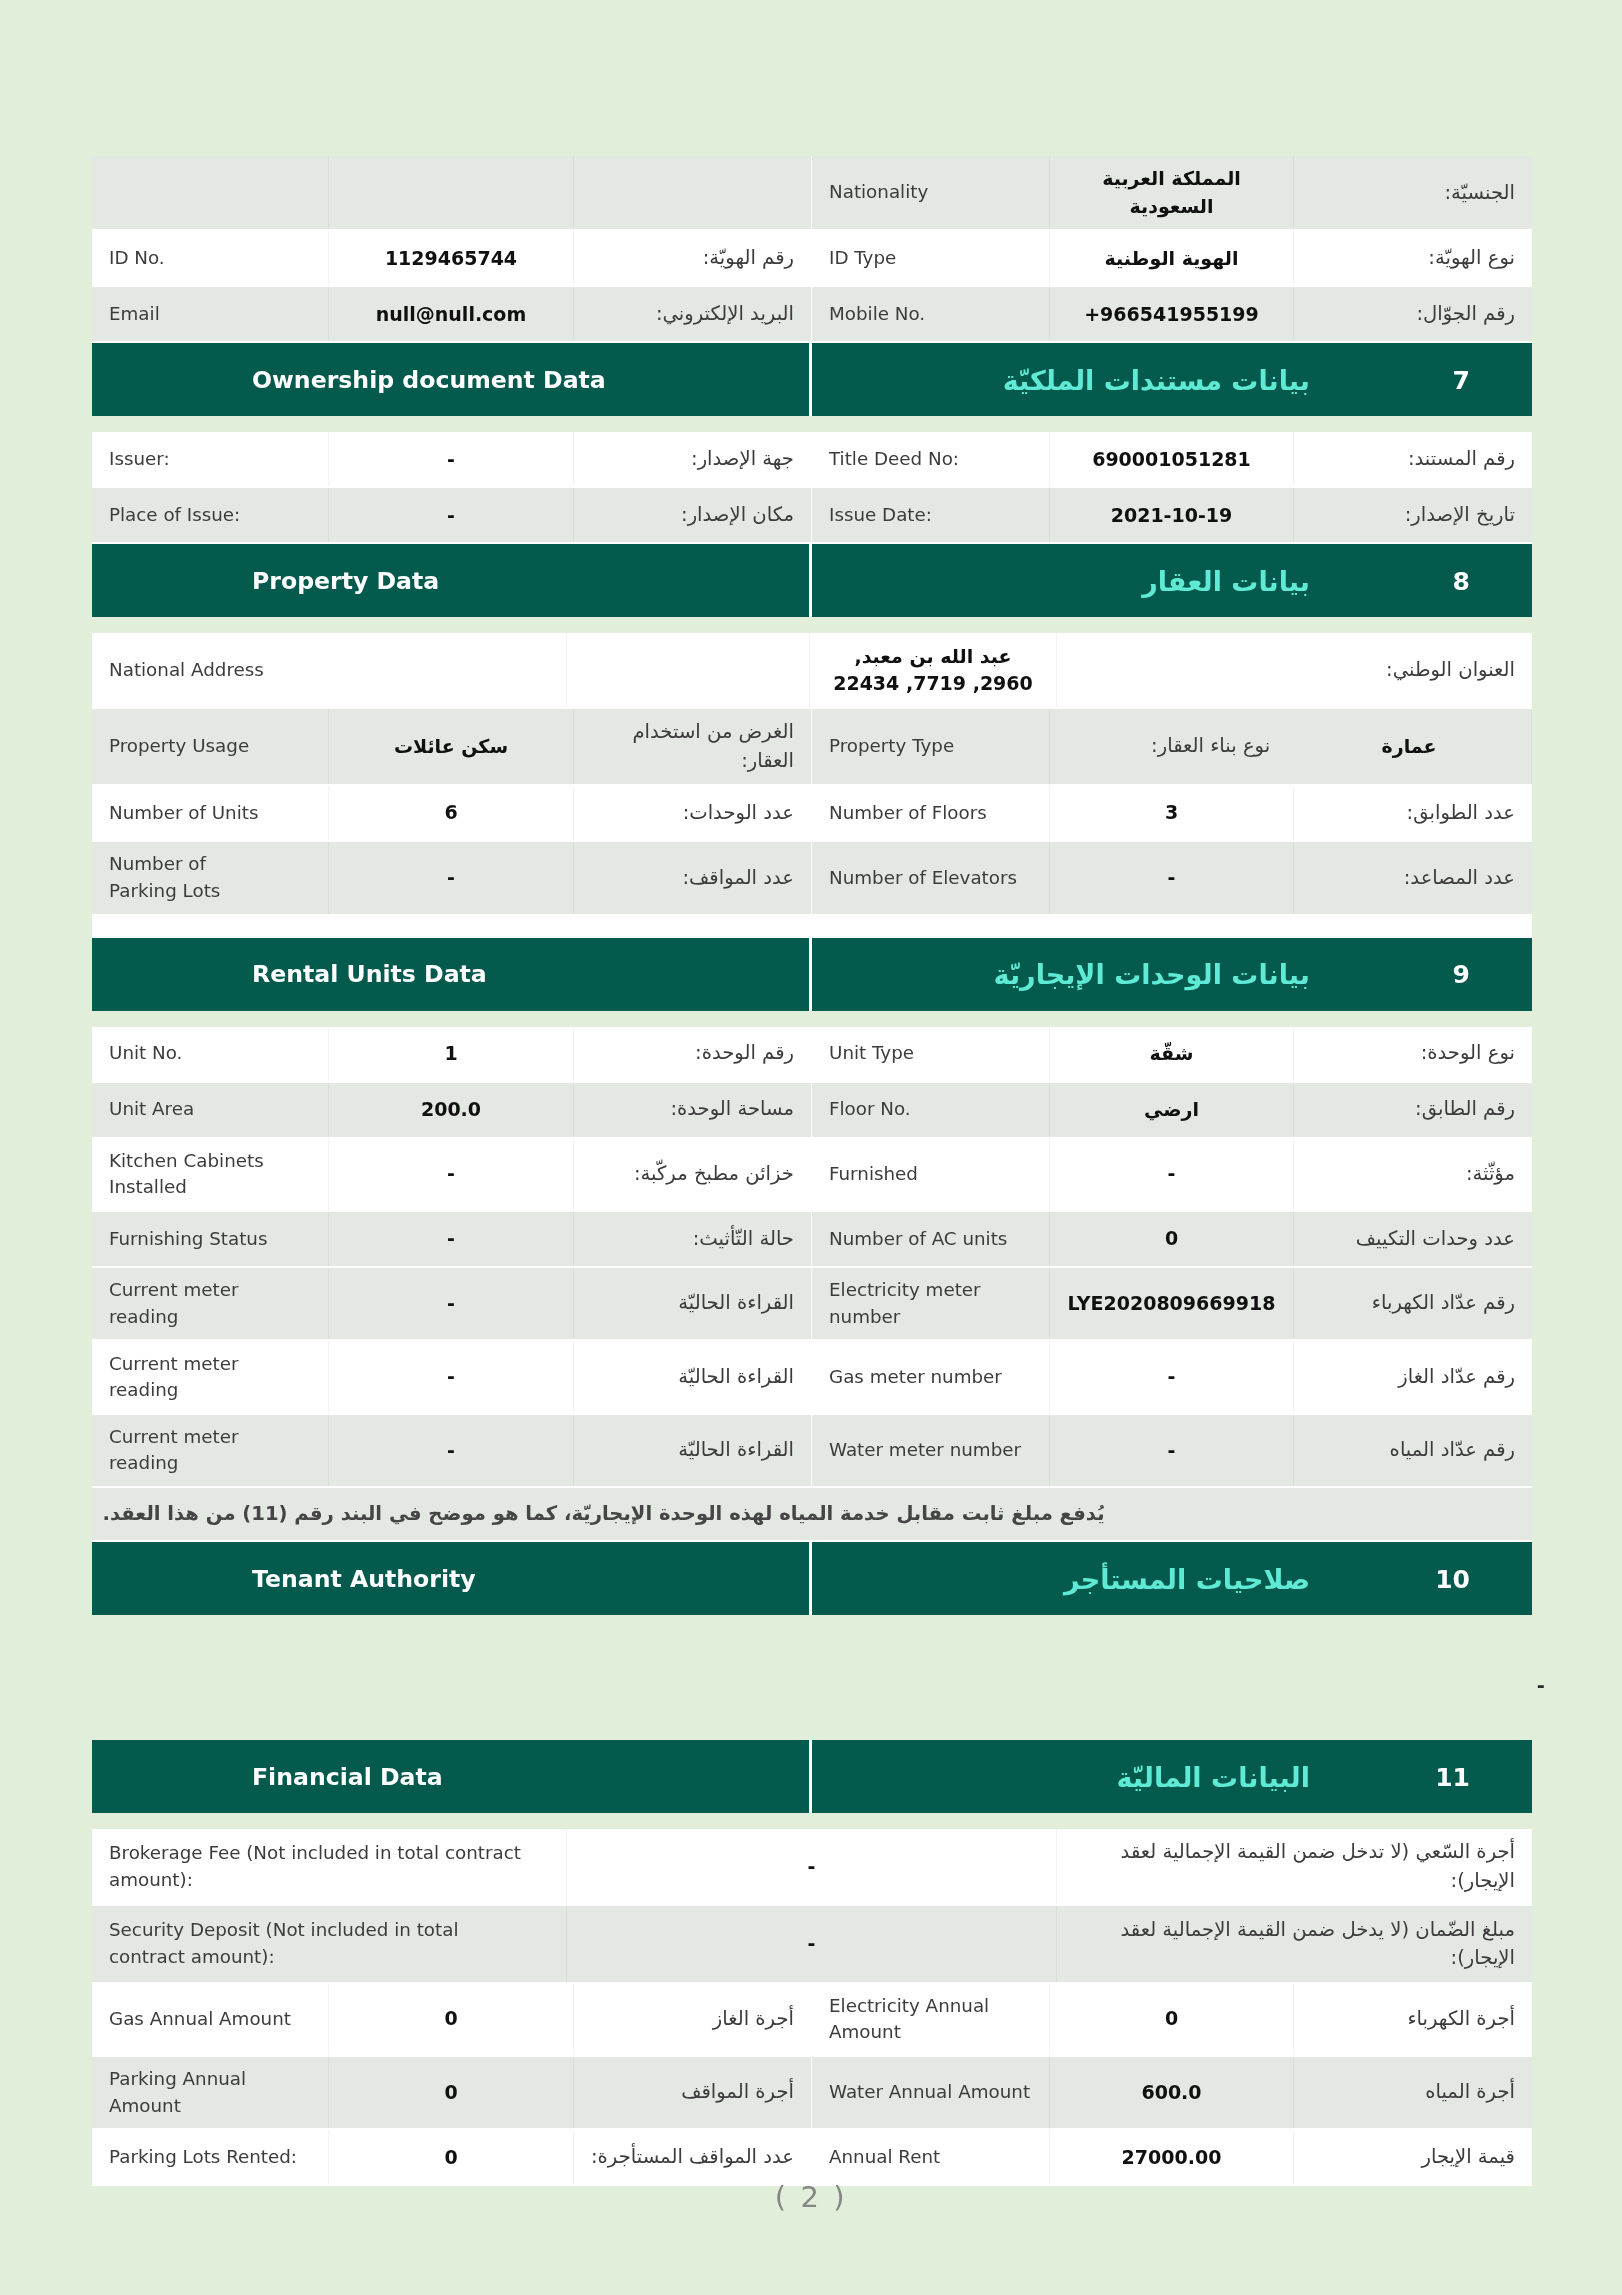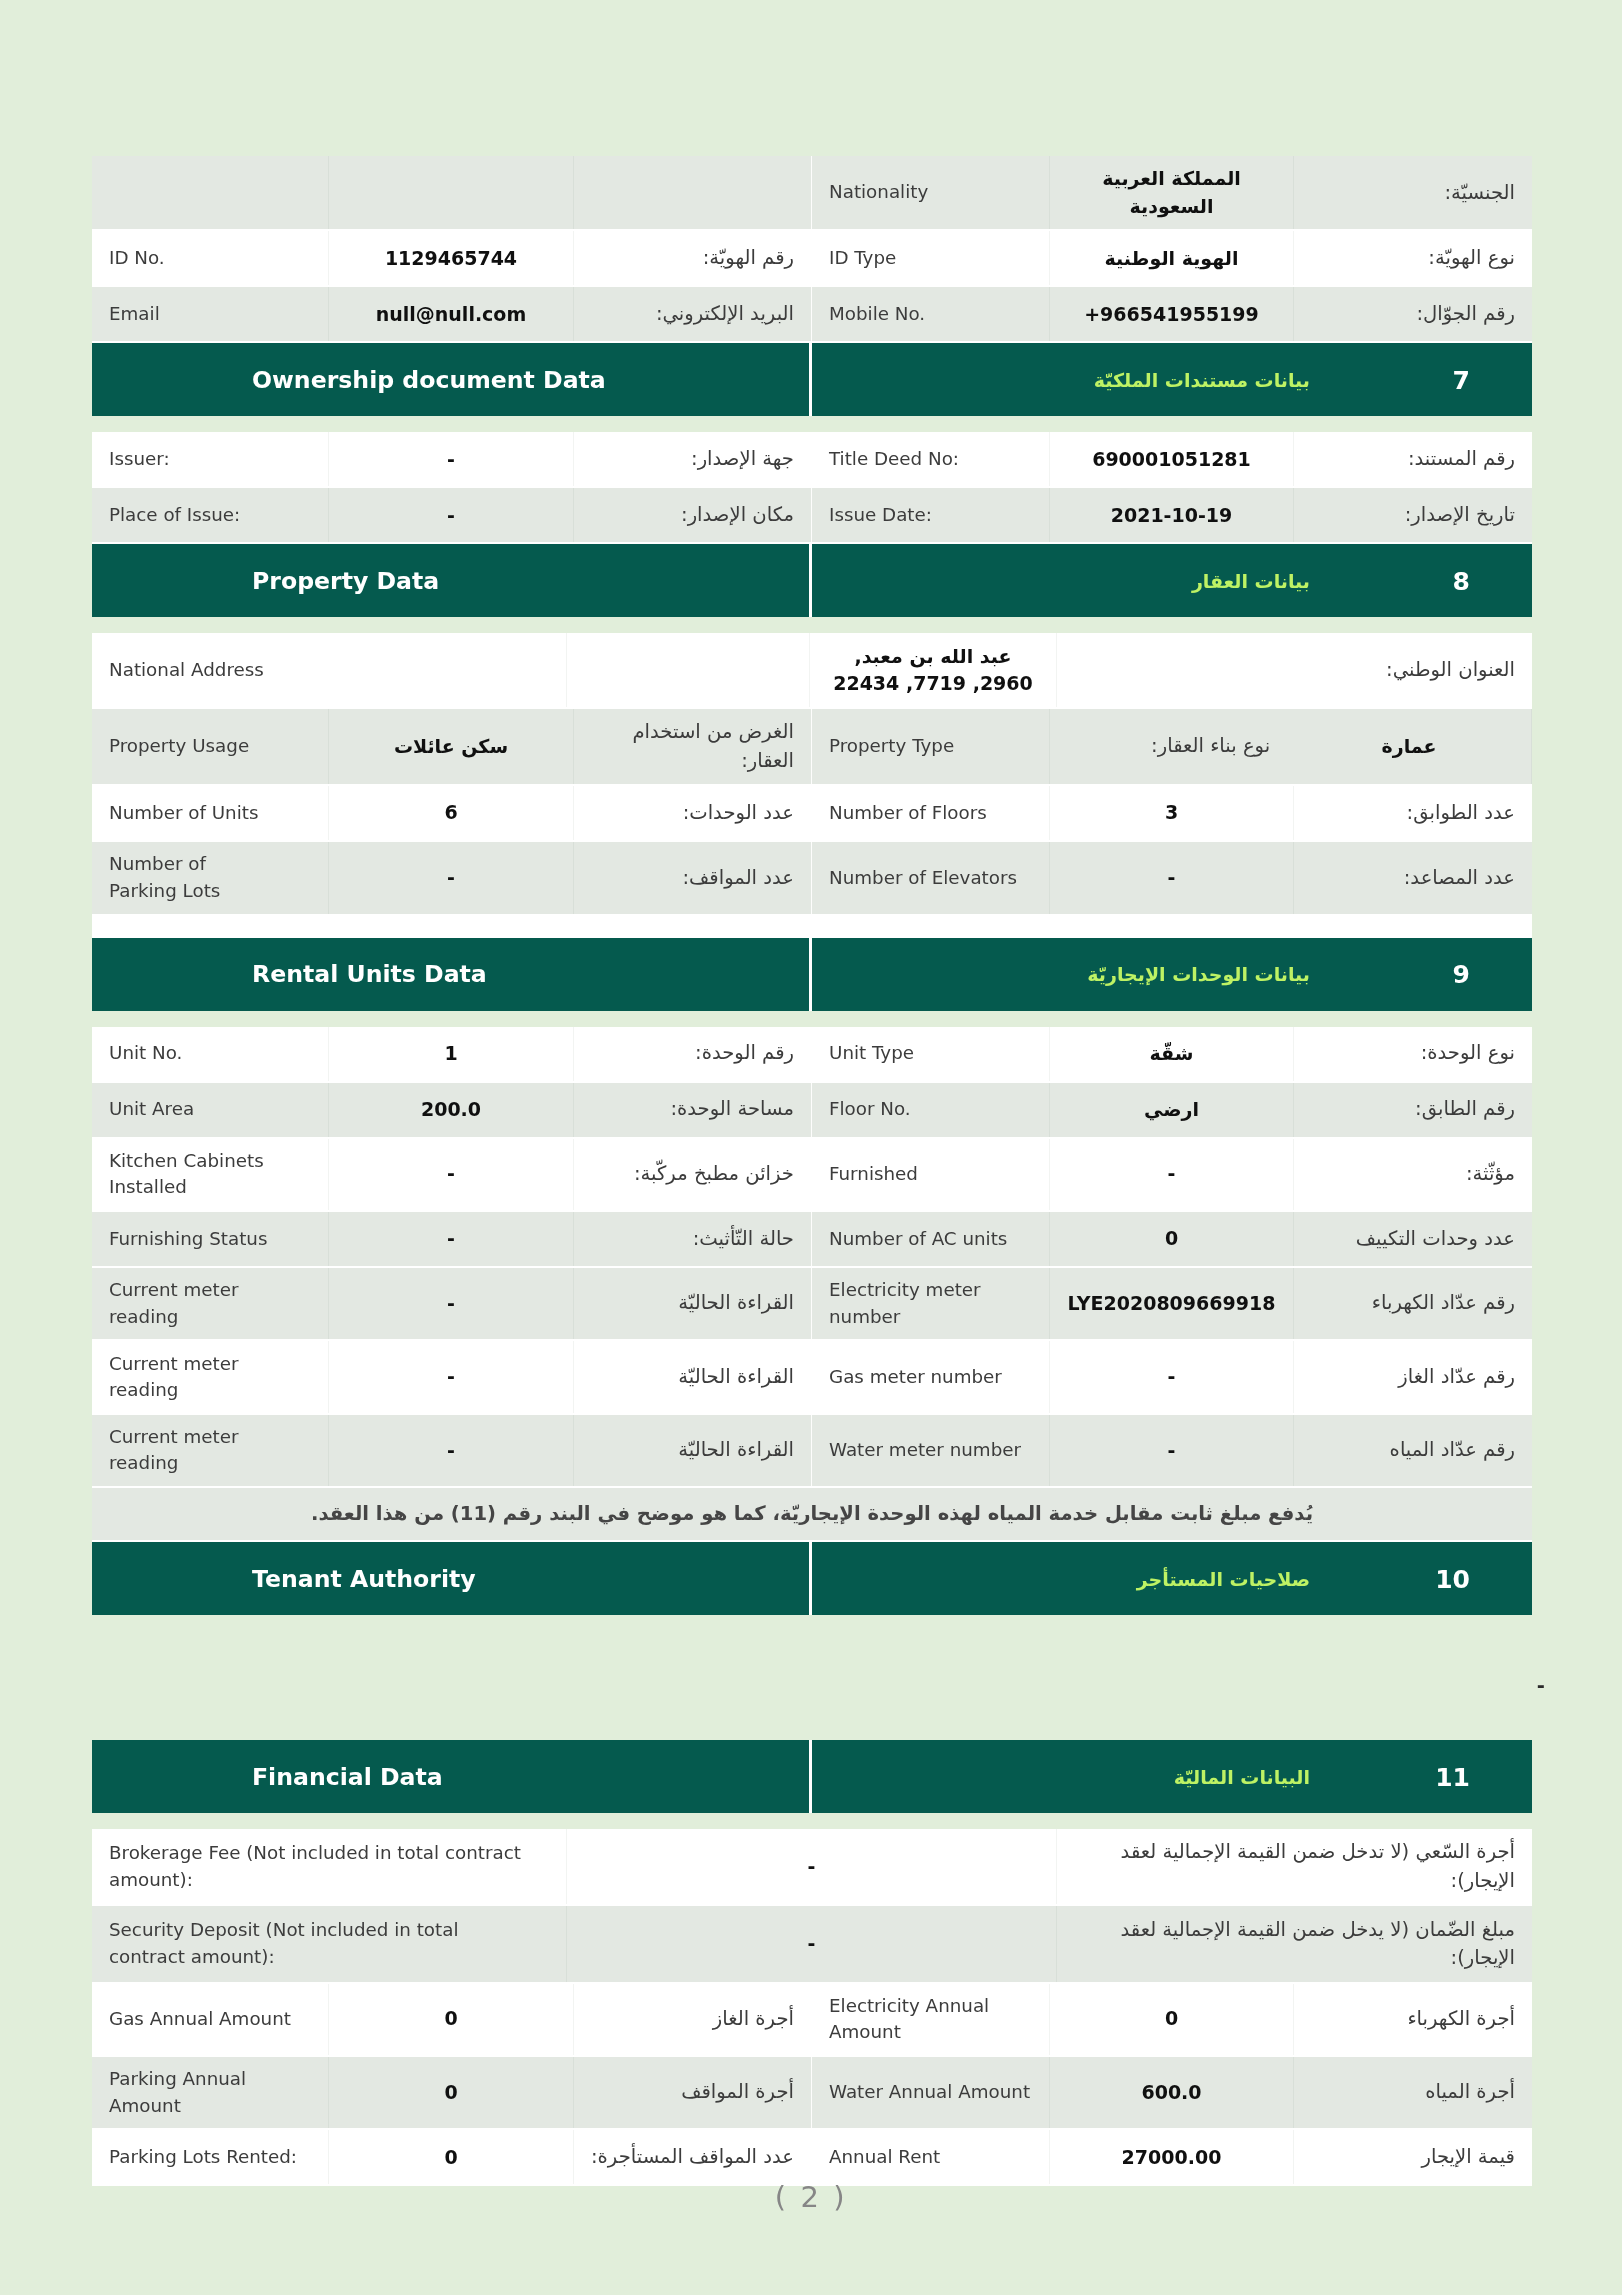--- a/index.html
+++ b/index.html
@@ -12,21 +12,21 @@
   .doc{position:absolute;inset:0;}
   .content{position:absolute;left:92px;top:156px;width:1440px;}
 
   
   .header-row{display:flex;height:73px;background:#055a4e;margin-bottom:16px;position:relative;}
   .hdr-left{width:50%;position:relative;border-right:3.3px solid #fff;box-sizing:border-box;}
   .hdr-right{width:50%;position:relative;}
   .hdr-en{position:absolute;left:160px;top:50%;transform:translateY(-50%);
           color:#fff;font-size:23.6px;font-weight:bold;white-space:nowrap;}
   .hdr-ar{position:absolute;right:222px;top:50%;transform:translateY(-50%);
-          color:#bef264;font-size:19px;font-weight:bold;white-space:nowrap;}
+          color:#5eead4;font-size:27px;font-weight:bold;white-space:nowrap;}
   .hdr-num{position:absolute;right:62px;top:50%;transform:translateY(-50%);
           color:#fff;font-size:25px;font-weight:bold;}
 
   
   .row{display:flex;min-height:54px;border-bottom:2px solid #fff;align-items:stretch;}
   .row.gray{background:#e3e8e2;}
   .row.white{background:#ffffff;}
   .half{width:50%;display:flex;box-sizing:border-box;}
   .half.left{border-right:1.3px solid rgba(255,255,255,0.9);}
   .cell{display:flex;align-items:center;padding:9.2px 17px;box-sizing:border-box;line-height:1.45;}
@@ -47,21 +47,21 @@
 
   
   .wide-en{width:40%;}
   .wide-val{flex:1;}
   .wide-ar{width:40%;}
   .wide-en span{max-width:419px;}
   .wide-ar span{max-width:458px;}
 
   
   .note-row{background:#e3e8e2;border-bottom:2px solid #fff;min-height:54px;display:flex;
-            align-items:center;justify-content:center;padding:7.9px 10.5px;box-sizing:border-box;
+            align-items:center;justify-content:flex-end;padding:7.9px 10.5px;box-sizing:border-box;
             font-size:19.6px;font-weight:bold;color:#454545;line-height:1.5;}
   .spacer-row{height:22px;background:#ffffff;}
   .dash-row{height:109px;display:flex;align-items:center;justify-content:flex-end;}
   .dash-row span{font-weight:bold;font-size:19.6px;color:#2b2b2b;margin-right:-13px;}
 
   
   .footer{position:absolute;top:2180px;left:0;width:1622px;text-align:center;
           color:#868686;font-size:29px;letter-spacing:2.6px;}
 </style>
 </head>

